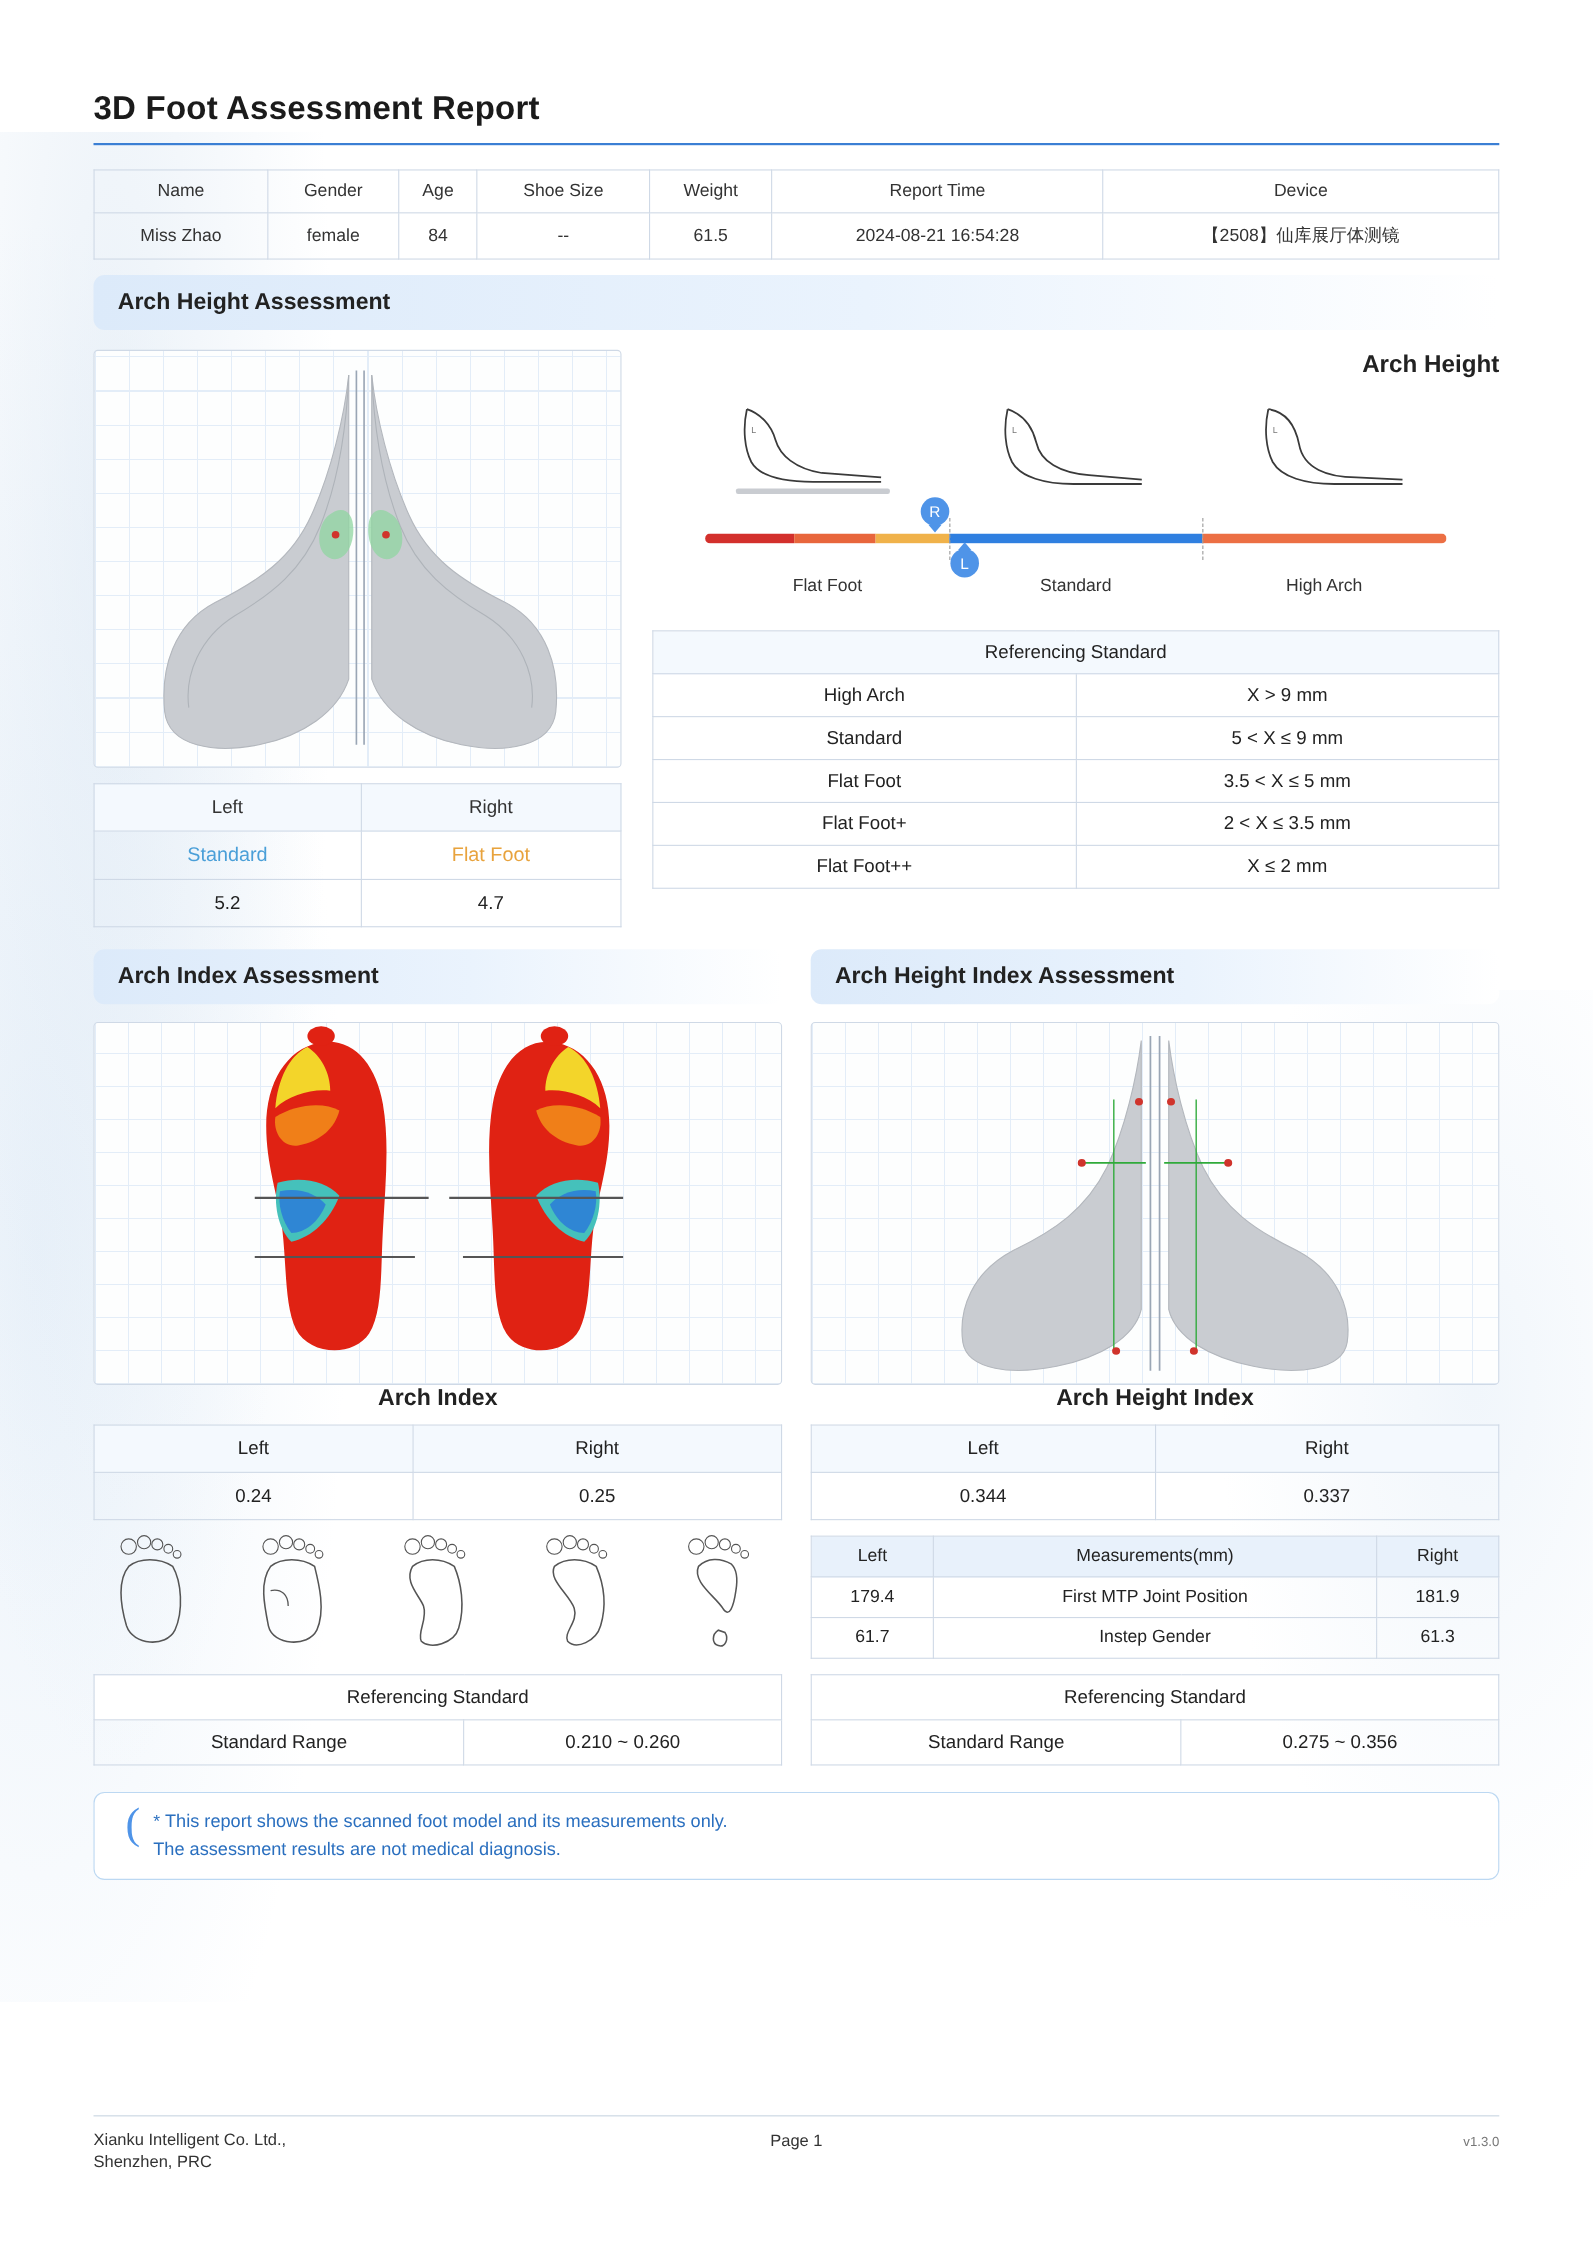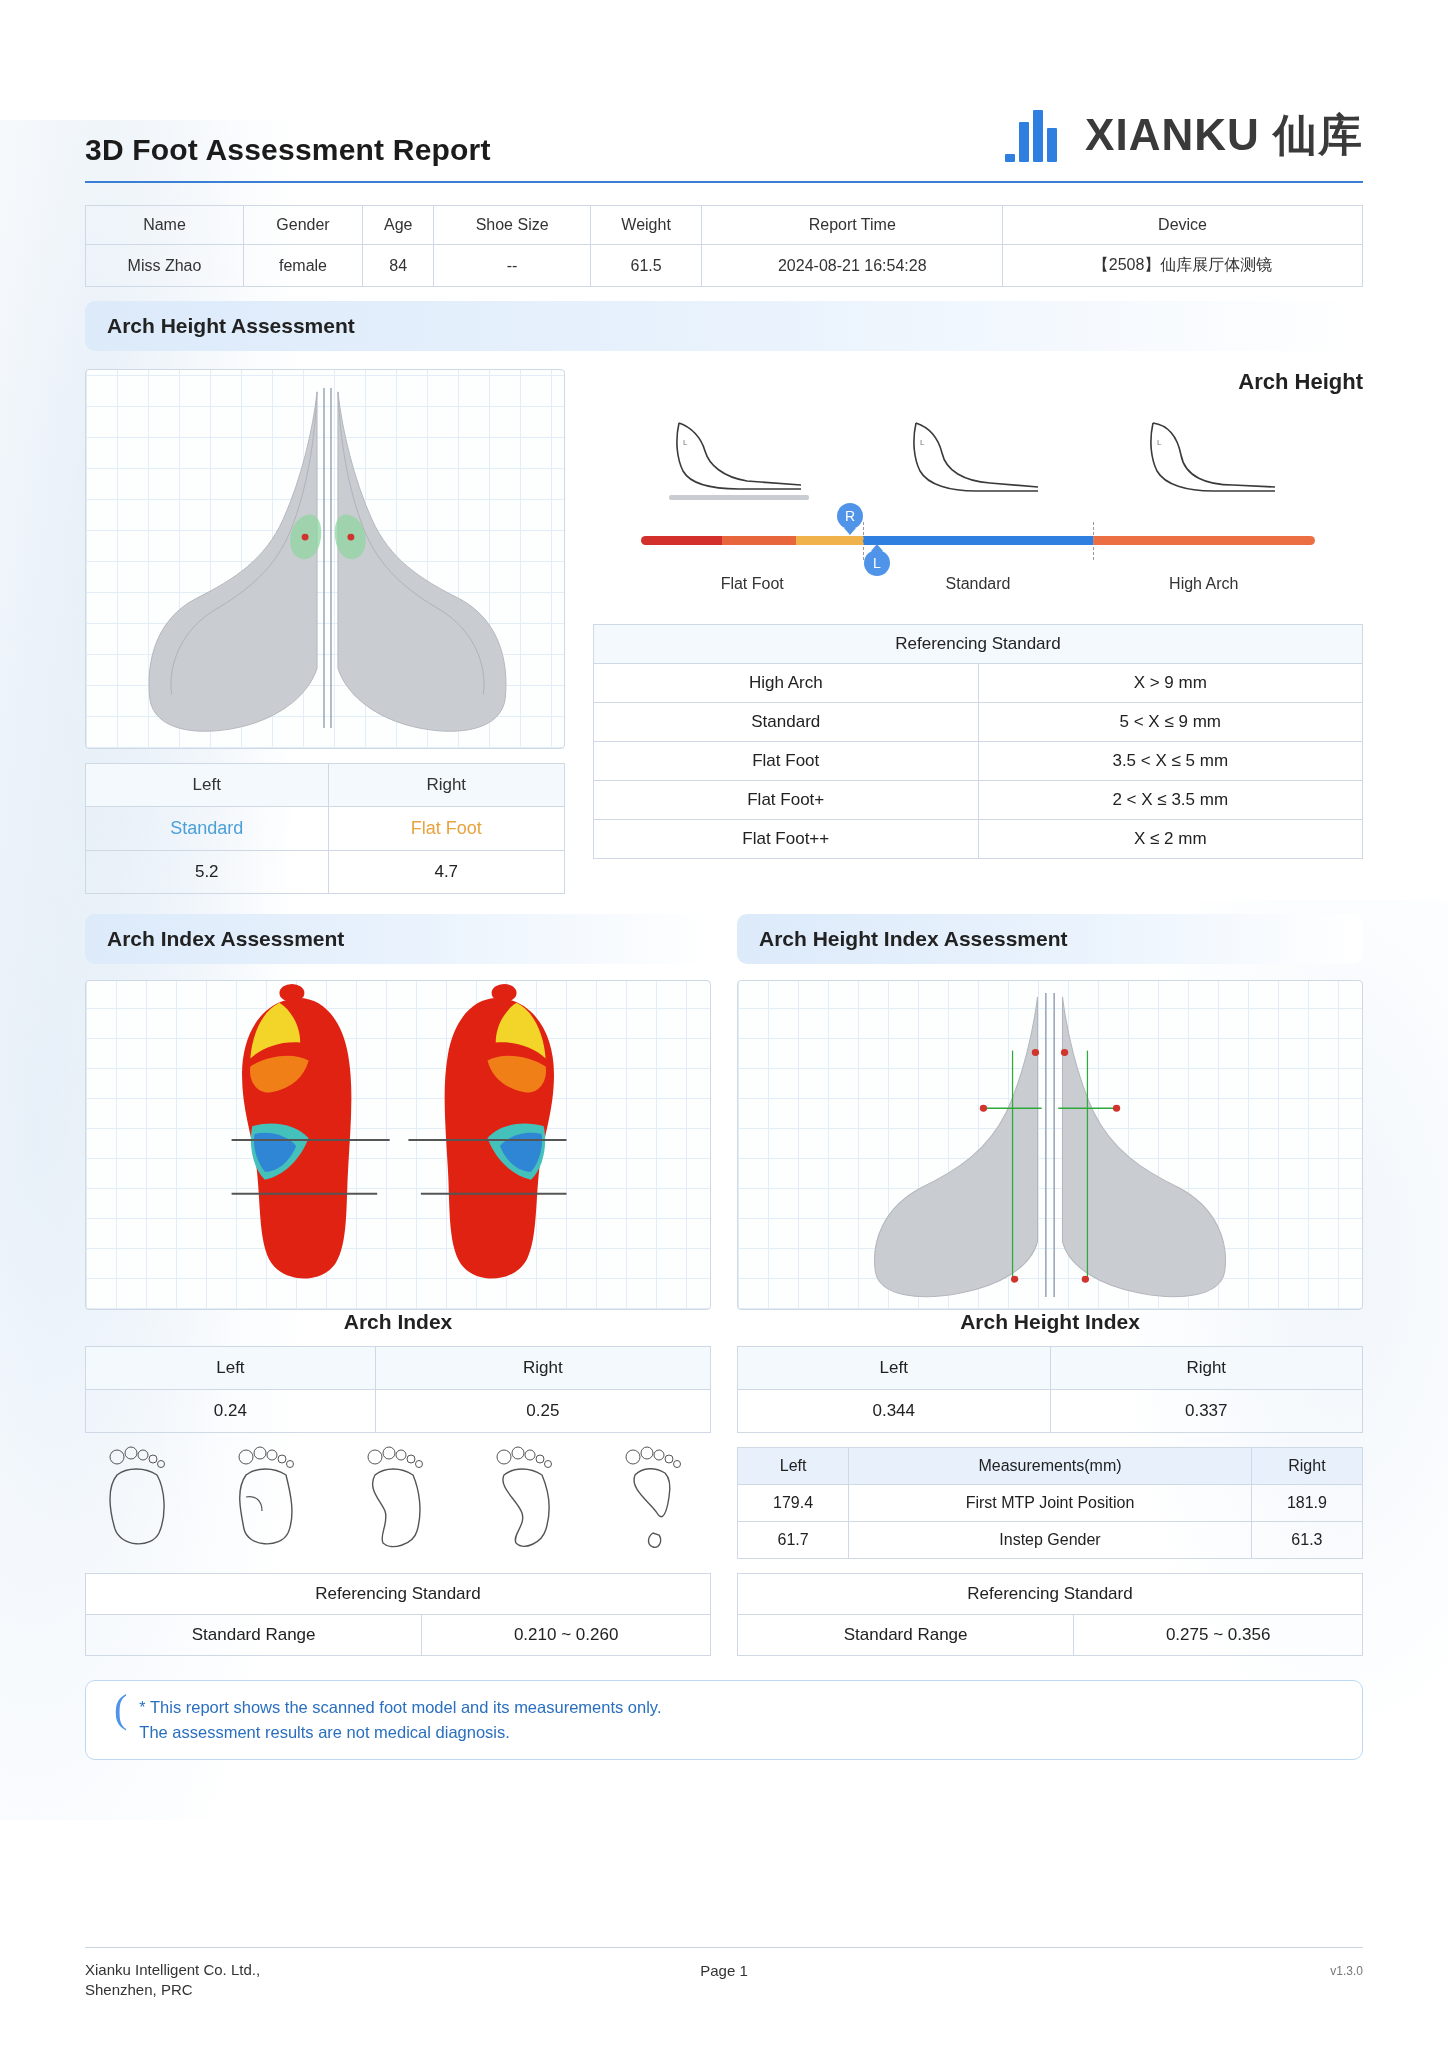--- a/index.html
+++ b/index.html
@@ -38,21 +38,20 @@
   }
 
   
   .header {
     display: flex;
     align-items: flex-end;
     justify-content: space-between;
     padding-top: 82px;
     padding-bottom: 14px;
     border-bottom: 2px solid #3b7fd4;
-    margin-top: 24px;
   }
   .report-title {
     font-size: 30px;
     font-weight: bold;
     color: #1b1b1b;
     letter-spacing: .2px;
   }
   .brand {
     display: flex;
     align-items: center;
@@ -237,30 +236,20 @@
 </head>
 <body>
 
 <div class="bg-deco"></div>
 <div class="bg-deco2"></div>
 
 <div class="page">
 
   <div class="header">
     <div class="report-title">3D Foot Assessment Report</div>
-    <div class="brand">
-      <div class="brand-bars">
-        <i class="dot"></i>
-          <i></i>
-          <i></i>
-          <i></i>
-          <i></i>
-      </div>
-      <div class="brand-name">XIANKU 仙库</div>
-    </div>
   </div>
 
   <table class="info-table">
     <tbody>
         <tr>
       <td>Name</td>
       <td>Gender</td>
       <td>Age</td>
       <td>Shoe Size</td>
       <td>Weight</td>

